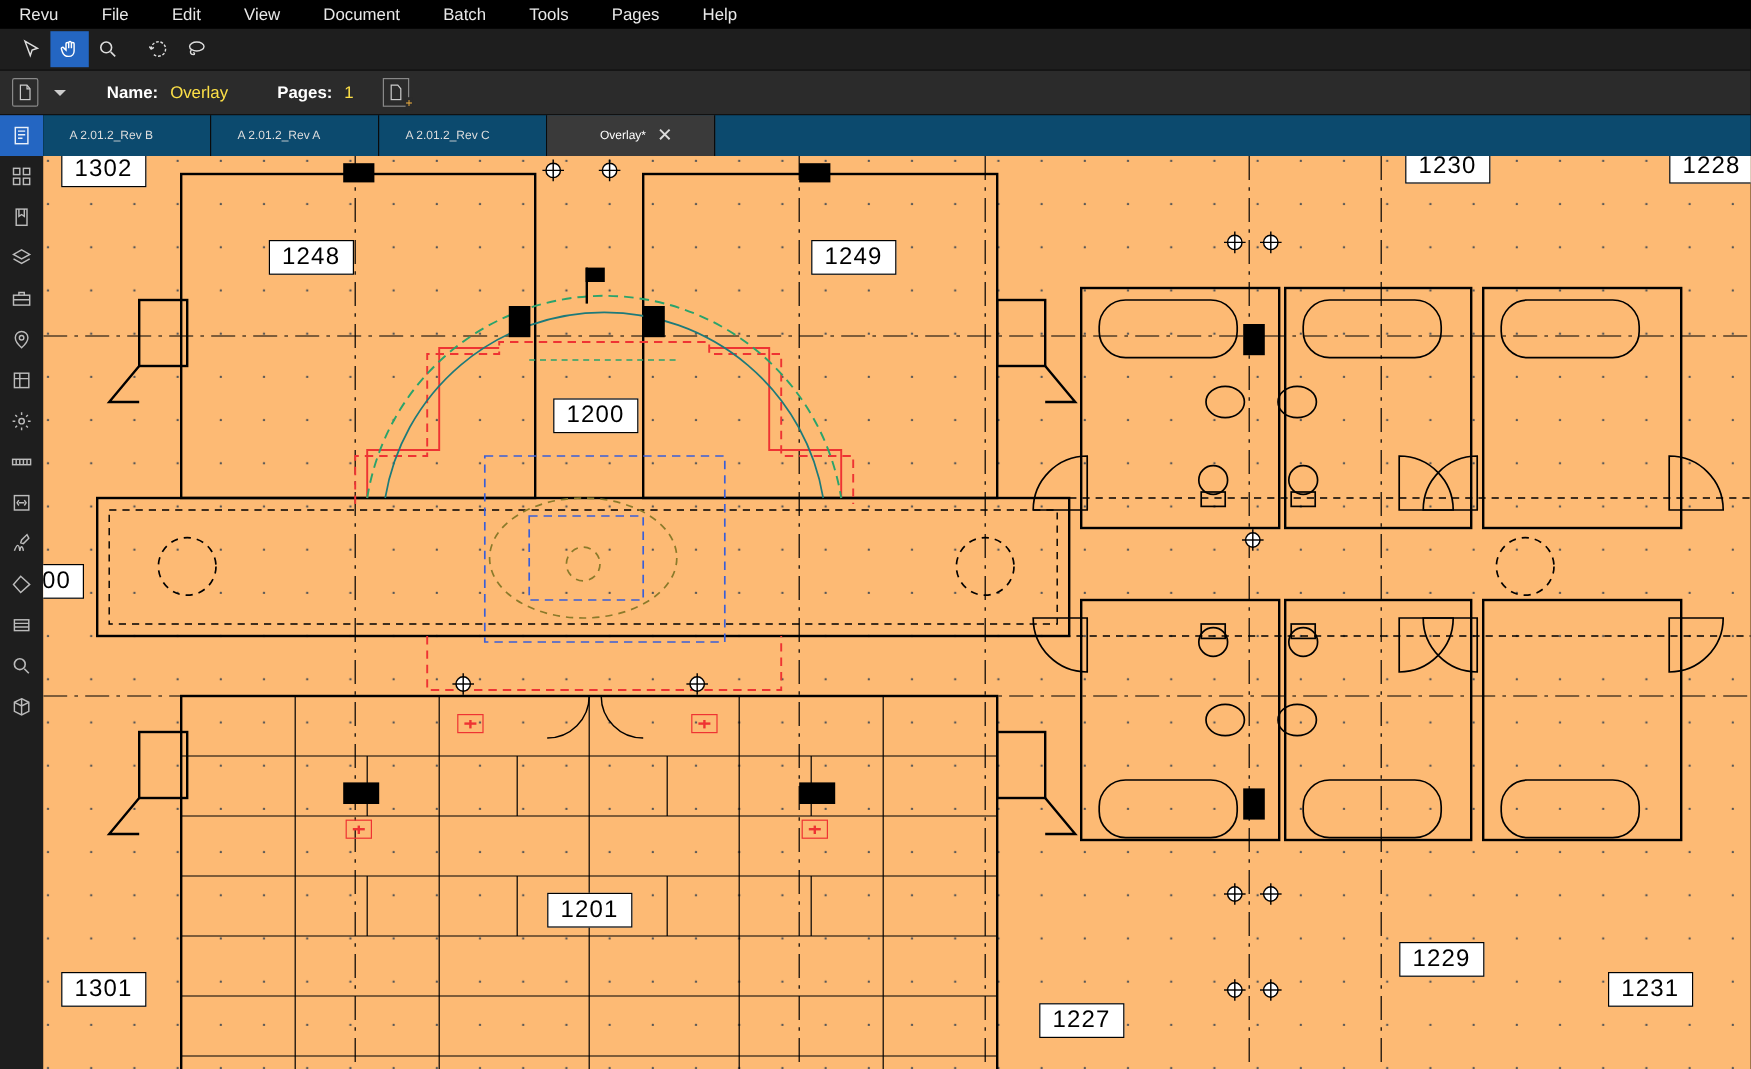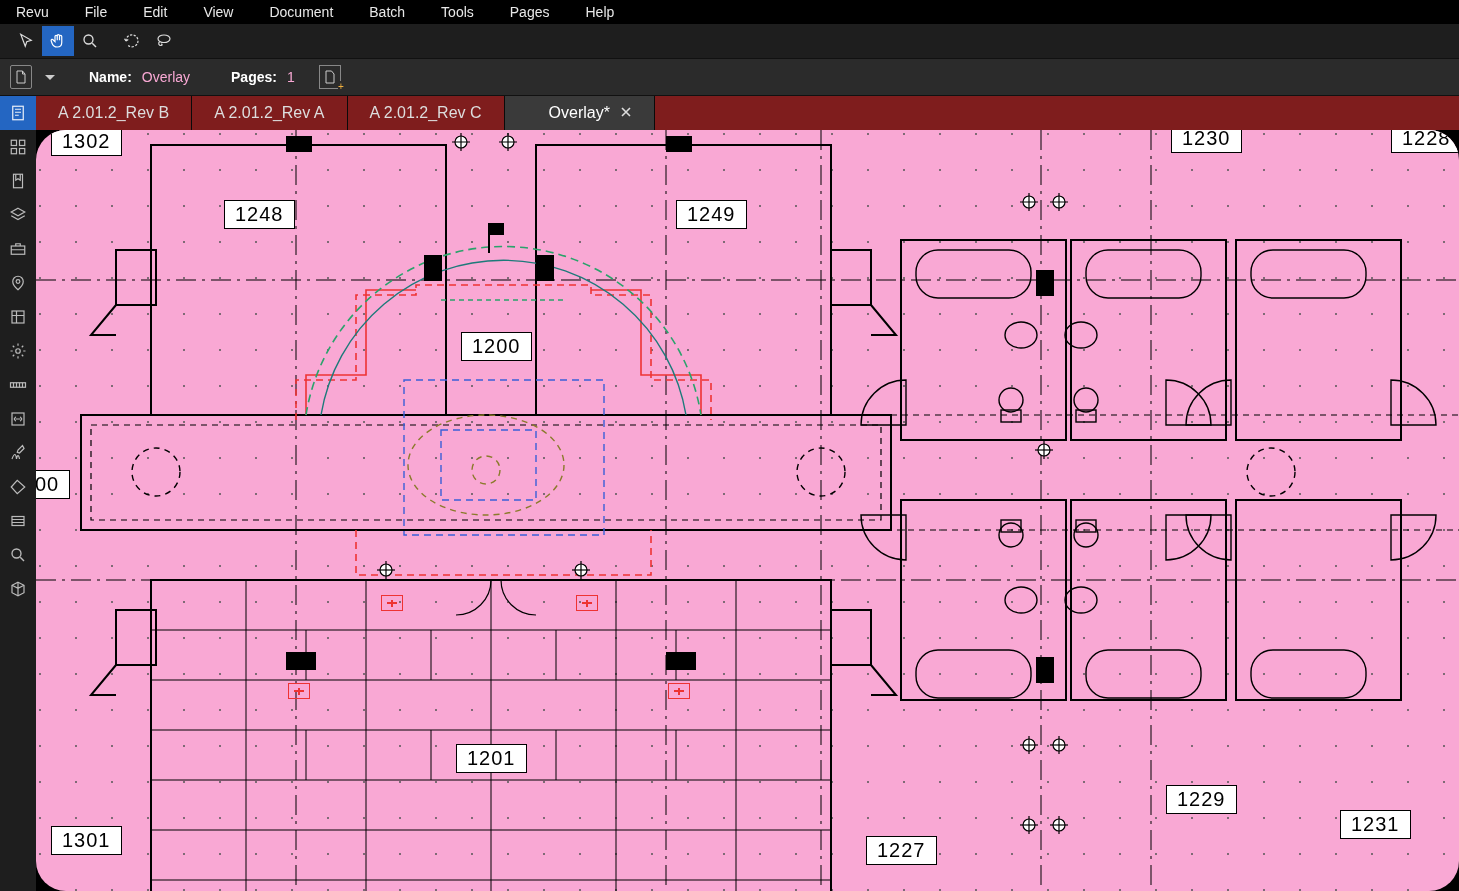--- a/index.html
+++ b/index.html
@@ -11,39 +11,39 @@
   
   .toolbar { height: 34px; background:#1e1e1e; display:flex; align-items:center; padding:0 10px; gap:0; }
   .toolbar .tbtn { width:32px; height:30px; display:flex; align-items:center; justify-content:center; color:#ddd; }
   .toolbar .tbtn.active { background:#2466c2; }
   .toolbar .sep { width:10px; }
   
   .docbar { height: 38px; background:#2b2b2b; display:flex; align-items:center; padding:0 10px; color:#eee; font-size:14px; gap:10px; border-top:1px solid #111; border-bottom:1px solid #111;}
   .docbar .filebtn { width:22px; height:24px; border:1px solid #888; border-radius:2px; display:flex; align-items:center; justify-content:center;}
   .docbar .chev { width:16px; text-align:center; color:#ccc; }
   .docbar .lbl { font-weight:600; color:#fff; margin-left:21px;}
-  .docbar .val { color:#f9a8d4; margin-right:10px;}
+  .docbar .val { color:#fde047; margin-right:10px;}
   .docbar .addpg { width:22px; height:24px; border:1px solid #888; position:relative; margin-left:4px;}
   .docbar .addpg::after { content:"+"; position:absolute; right:-4px; bottom:-4px; font-size:10px; color:#f0b040; background:#2b2b2b;}
   
   .body { display:flex; height: calc(891px - 24px - 34px - 38px); }
   
   .side { width:36px; background:#1e1e1e; display:flex; flex-direction:column; align-items:center; padding-top:0; }
   .side .sbtn { width:36px; height:34px; display:flex; align-items:center; justify-content:center; color:#ccc; }
   .side .sbtn.active { background:#2466c2; color:#fff; }
   .side .sbtn svg { opacity:.9; }
   
   .main { flex:1; display:flex; flex-direction:column; background:#000; }
   
-  .tabs { height:34px; background:#7f1d1d; display:flex; align-items:stretch; font-size:16px; color:#ddd; }
+  .tabs { height:34px; background:#0c4a6e; display:flex; align-items:stretch; font-size:10px; color:#ddd; }
   .tab { padding:0 22px; display:flex; align-items:center; gap:10px; border-right:1px solid #0a0a0a; min-width:140px; }
   .tab.active { background:#3a3a3a; color:#fff;padding-left:44px; }
   .tab .x { color:#ccc; font-size:14px; }
   
-  .canvas { flex:1; background:#f9a8d4; position:relative; overflow:hidden;border-radius:30px; }
+  .canvas { flex:1; background:#fdba74; position:relative; overflow:hidden; }
   .drawing { position:absolute; inset:0; }
   .roomlbl { position:absolute; background:#fff; border:1.5px solid #000; padding:2px 10px; font-family: Arial, sans-serif; font-size:20px; letter-spacing:1px; color:#000; }
   .blk { position:absolute; background:#000; }
   .redbox { position:absolute; border:1.5px solid #e33; }
   .redbox .bar { position:absolute; left:25%; right:25%; top:45%; height:2px; background:#e33; }
   .redbox .vbar { position:absolute; top:25%; bottom:25%; left:45%; width:2px; background:#e33; }
   
   .ico { width:18px; height:18px; }
 </style>
 </head>
@@ -478,19 +478,19 @@
         </div>
 
       <div class="roomlbl" style="left:15px;top:-3px;">1302</div>
       <div class="roomlbl" style="left:188px;top:70px;">1248</div>
       <div class="roomlbl" style="left:640px;top:70px;">1249</div>
       <div class="roomlbl" style="left:1135px;top:-6px;text-align:center;">1230</div>
       <div class="roomlbl" style="left:1355px;top:-6px;">1228</div>
       <div class="roomlbl" style="left:425px;top:202px;">1200</div>
       <div class="roomlbl" style="left:-12px;top:340px;">00</div>
       <div class="roomlbl" style="left:420px;top:614px;">1201</div>
-      <div class="roomlbl" style="left:15px;top:696px;">1301</div>
+      <div class="roomlbl" style="left:15px;top:680px;">1301</div>
       <div class="roomlbl" style="left:830px;top:706px;">1227</div>
       <div class="roomlbl" style="left:1130px;top:655px;">1229</div>
       <div class="roomlbl" style="left:1280px;top:680px;margin-left:24px;">1231</div>
     </div>
   </div>
 </div>
 
 </body></html>

